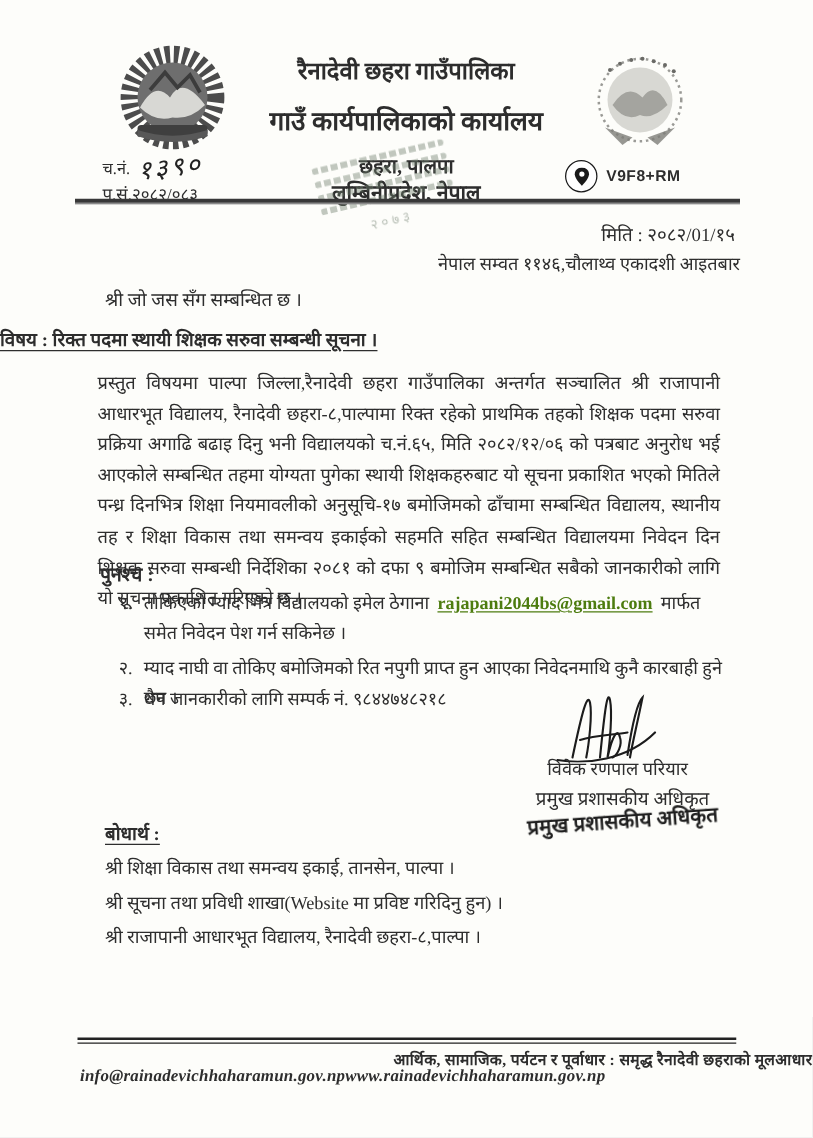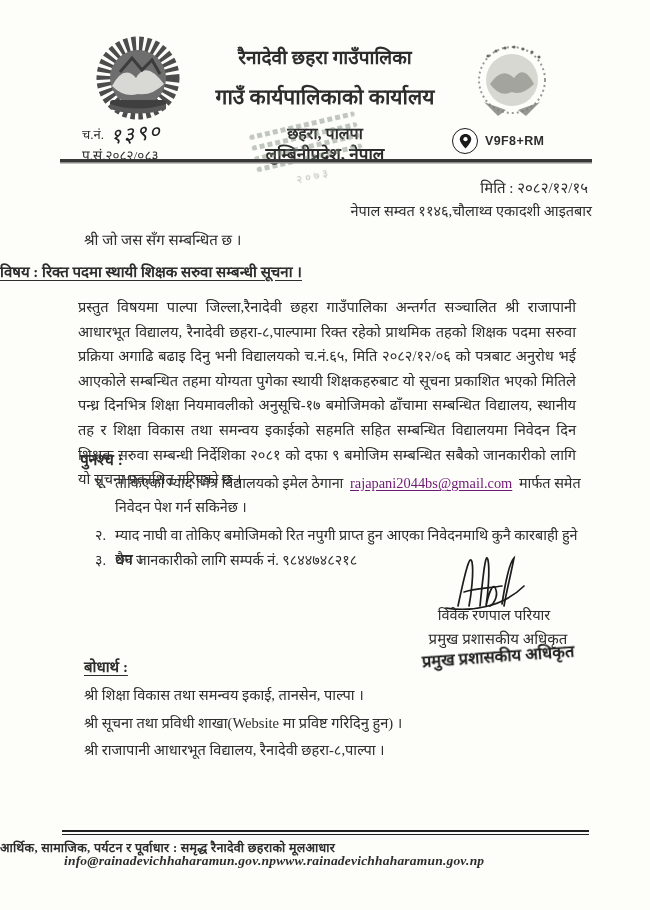--- a/index.html
+++ b/index.html
@@ -71,21 +71,21 @@
     font-weight:bold;transform:rotate(-4deg);color:#1f1f1f;filter:blur(.2px);}
 
   
   .cc-heading{left:84px;top:656px;font-size:15px;font-weight:600;
     text-decoration:underline;text-underline-offset:3px;}
   .cc-list{left:84px;top:682px;width:440px;font-size:14.6px;line-height:27.5px;}
 
   
   .footer-rule{left:62px;top:830px;width:527px;height:2px;
     border-top:2.5px solid #222;border-bottom:1.2px solid #222;}
-  .footer-slogan{left:0;top:839px;width:100%;text-align:left;font-size:12.5px;
+  .footer-slogan{left:0;top:839px;width:100%;text-align:right;font-size:12.5px;
     font-weight:bold;letter-spacing:.3px;}
   .footer-contact{left:64px;top:853px;font-size:13.5px;font-style:italic;font-weight:600;
     letter-spacing:.2px;}
 </style>
 </head>
 <body>
 
 <div class="page">
 
   <div class="abs emblem">
@@ -143,37 +143,37 @@
   <div class="abs faint-stamp">
     <div class="faint-line"></div>
     <div class="faint-line"></div>
     <div class="faint-line"></div>
     <div class="faint-line"></div>
     <div class="faint-year">२०७३</div>
   </div>
 
   <div class="abs header-rule"></div>
 
-  <div class="abs date-line">मिति : २०८२/१२/१५</div>
+  <div class="abs date-line">मिति : २०८२/01/१५</div>
   <div class="abs sambat-line">नेपाल सम्वत ११४६,चौलाथ्व एकादशी आइतबार</div>
 
   <div class="abs salutation">श्री जो जस सँग सम्बन्धित छ ।</div>
   <div class="abs subject-wrap">
     <span class="subject">विषय : रिक्त पदमा स्थायी शिक्षक सरुवा सम्बन्धी सूचना ।</span>
   </div>
 
   <div class="abs body-par">प्रस्तुत विषयमा पाल्पा जिल्ला,रैनादेवी छहरा गाउँपालिका अन्तर्गत सञ्चालित श्री राजापानी आधारभूत विद्यालय, रैनादेवी छहरा-८,पाल्पामा रिक्त रहेको प्राथमिक तहको शिक्षक पदमा सरुवा प्रक्रिया अगाढि बढाइ दिनु भनी विद्यालयको च.नं.६५, मिति २०८२/१२/०६ को पत्रबाट अनुरोध भई आएकोले सम्बन्धित तहमा योग्यता पुगेका स्थायी शिक्षकहरुबाट यो सूचना प्रकाशित भएको मितिले पन्ध्र दिनभित्र शिक्षा नियमावलीको अनुसूचि-१७ बमोजिमको ढाँचामा सम्बन्धित विद्यालय, स्थानीय तह र शिक्षा विकास तथा समन्वय इकाईको सहमति सहित सम्बन्धित विद्यालयमा निवेदन दिन शिक्षक सरुवा सम्बन्धी निर्देशिका २०८१ को दफा ९ बमोजिम सम्बन्धित सबैको जानकारीको लागि यो सूचना प्रकाशित गरिएको छ ।</div>
 
   <div class="abs ps-heading">पुनश्च :</div>
 
   <div class="abs ps-item" style="top:471px;">
     <span class="ps-num">१.</span>
     <span class="ps-text">
       <span>तोकिएको म्याद भित्र विद्यालयको इमेल ठेगाना</span>
-      <a class="email-link" href="#" style="color:#701a75;">rajapani2044bs@gmail.com</a>
+      <a class="email-link" href="#" style="color:#4d7c0f;font-weight:bold;">rajapani2044bs@gmail.com</a>
       <span>मार्फत समेत निवेदन पेश गर्न सकिनेछ ।</span>
     </span>
   </div>
 
   <div class="abs ps-item" style="top:523px;">
     <span class="ps-num">२.</span>
     <span class="ps-text">म्याद नाघी वा तोकिए बमोजिमको रित नपुगी प्राप्त हुन आएका निवेदनमाथि कुनै कारबाही हुने छैन ।</span>
   </div>
 
   <div class="abs ps-item" style="top:548px;">

